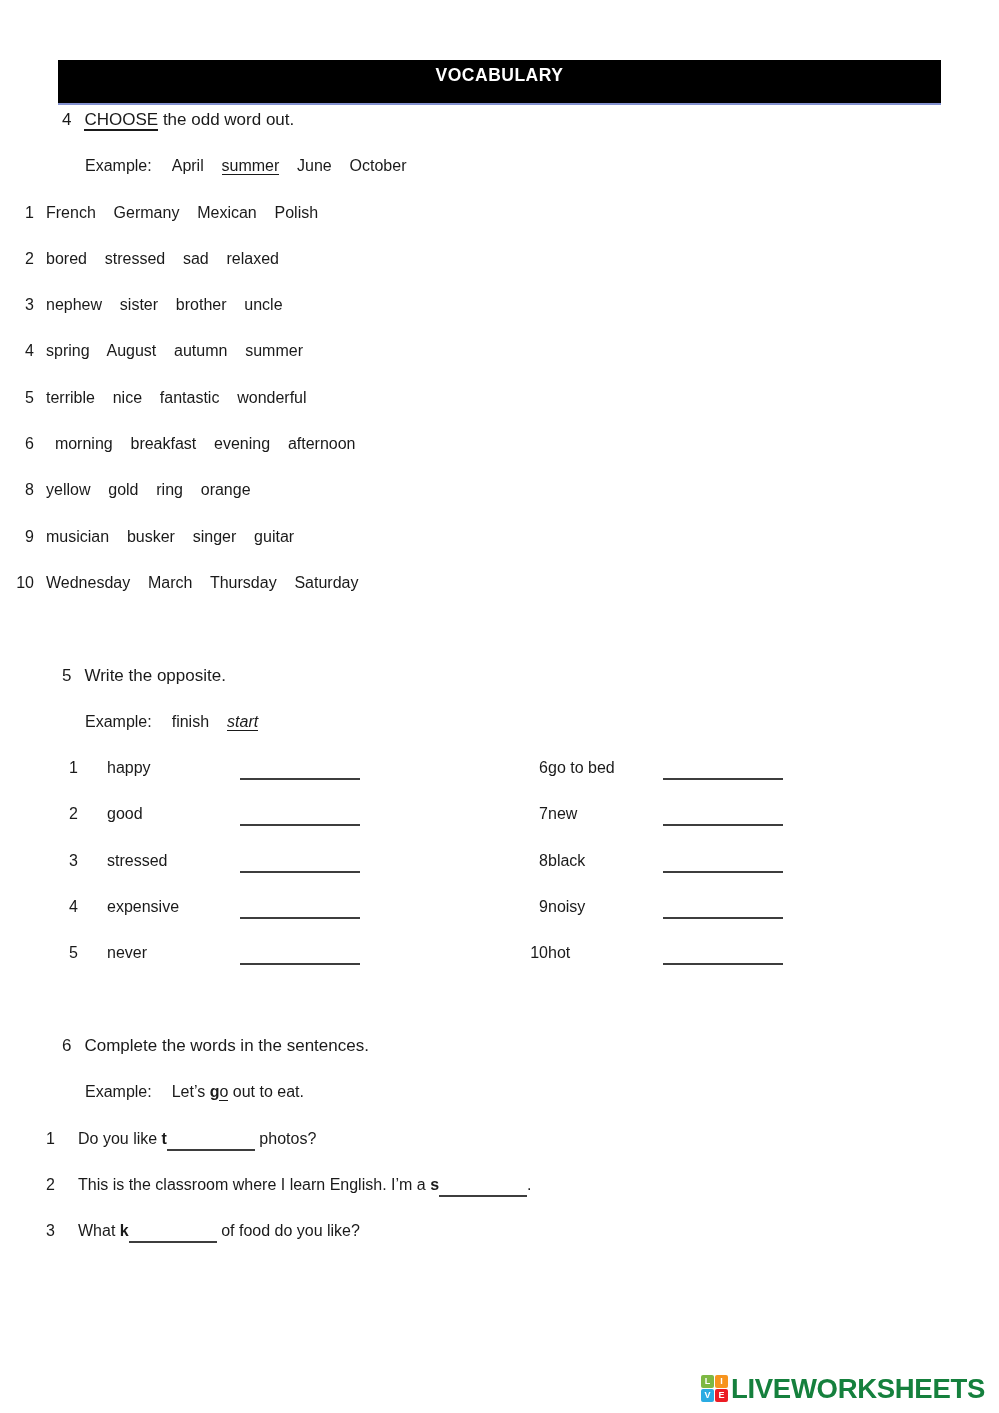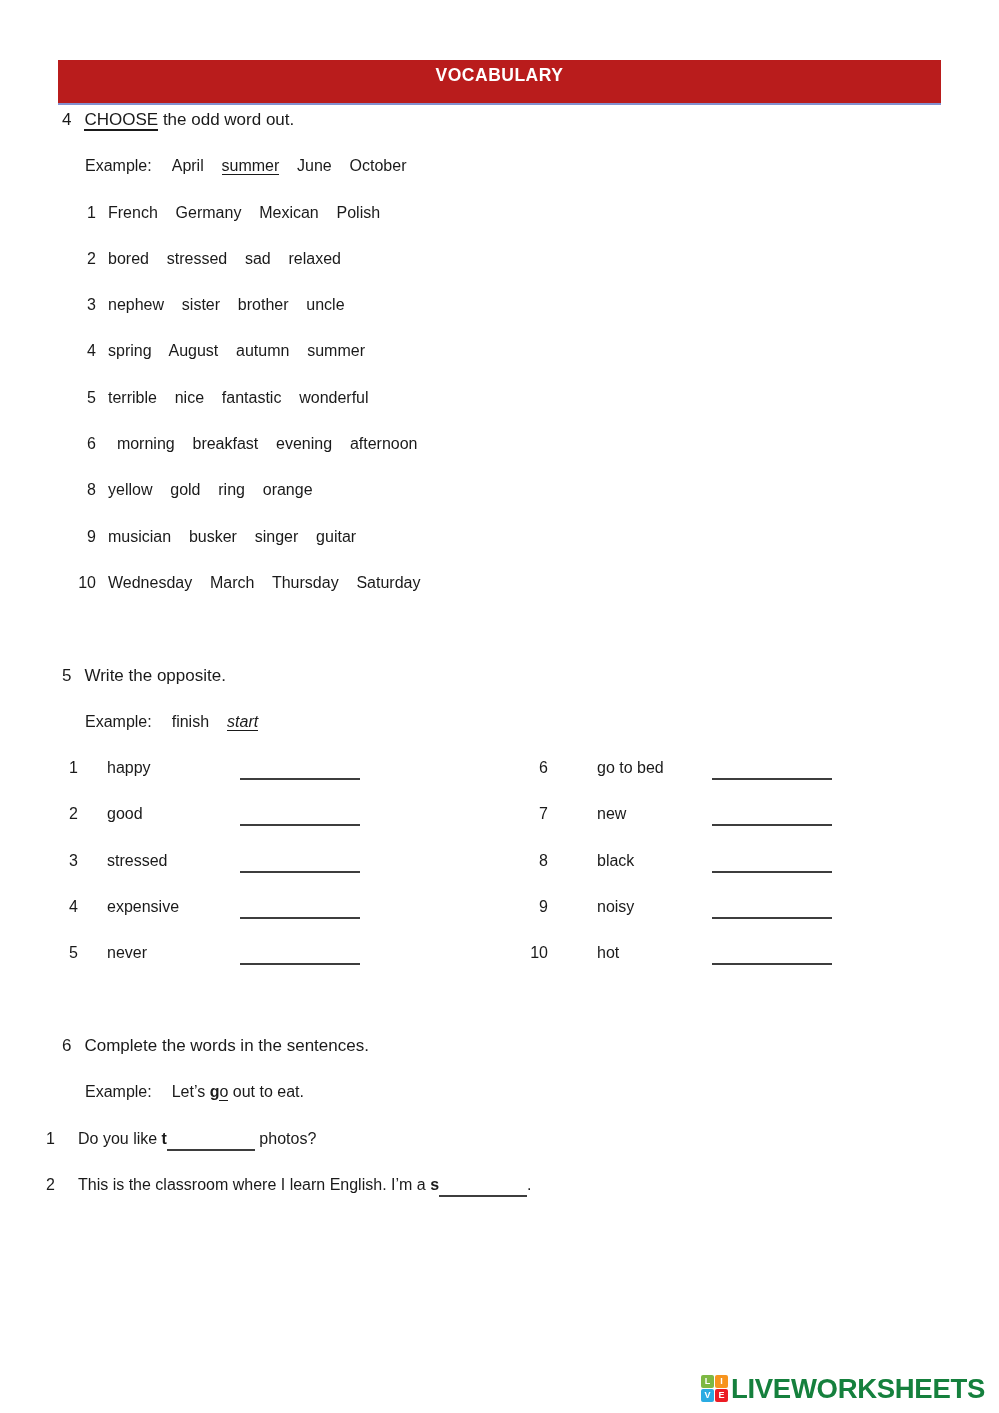--- a/index.html
+++ b/index.html
@@ -12,46 +12,46 @@
   .content{position:absolute;left:0;top:97px;width:999px;}
   .line{height:46.3px;line-height:46.3px;white-space:normal;}
   .pre{white-space:pre;}
   .h{font-weight:normal;font-size:17px;padding-left:62px;}
   .h .num{margin-right:13px;}
   .u2{border-bottom:2px solid #1a1a1a;}
   .u1{border-bottom:1.7px solid #1a1a1a;margin-top:16px;}
   .ex{padding-left:85px;}
   .lbl{margin-right:20px;}
   .ans{font-style:italic;border-bottom:1.7px solid #1a1a1a;margin-left:18px;text-align:center;}
-  .row4{padding-left:62px;}
+  .row4{}
   .row4 .n{display:inline-block;width:34px;text-align:right;}
   .row4 .w{margin-left:12px;}
   .blank{display:inline-block;border-bottom:2px solid #3d3d3d;height:20px;vertical-align:-7px;}
   .b5{width:120px;}
   .b6{width:88px;}
   .row5 .n1{display:inline-block;width:78px;text-align:right;}
   .row5 .w1{display:inline-block;margin-left:29px;width:133px;}
   .row5 .n2{display:inline-block;width:188px;text-align:right;}
-  .row5 .w2{display:inline-block;margin-left:49px;width:115px;}
+  .row5 .w2{display:inline-block;width:115px;}
   .row6{padding-left:32px;}
   .row6 .n{display:inline-block;width:23px;text-align:right;}
   .row6 .s{margin-left:23px;}
   .bl{font-weight:bold;}
   .logo{position:absolute;right:14px;bottom:11px;display:flex;align-items:center;}
   .logo-grid{display:grid;grid-template-columns:13px 13px;grid-auto-rows:13px;gap:1px;margin-right:3px;}
   .logo-cell{color:#fff;font-size:9px;font-weight:bold;display:flex;align-items:center;
              justify-content:center;border-radius:2px;line-height:1;}
   .logo-word{font-size:27.5px;font-weight:bold;letter-spacing:-.3px;line-height:1;}
 </style>
 </head>
 <body>
 
 <div class="sheet">
 
-  <div class="bar" style="background-color: #b91c1c;">
+  <div class="bar" style="background-color: #000000;">
       <span class="bar-title">VOCABULARY</span>
     </div>
 
   <div class="content">
 
     <div class="line h"><span class="num">4</span><span class="u2">CHOOSE</span><span class="pre"> the odd word out.</span></div>
     <div class="line ex"><span class="lbl">Example:</span><span class="pre">April    </span><span class="u1 pre">summer</span><span class="pre">    June    October</span></div>
     <div class="line row4"><span class="n">1</span><span class="w pre">French    Germany    Mexican    Polish</span></div>
     <div class="line row4"><span class="n">2</span><span class="w pre">bored    stressed    sad    relaxed</span></div>
     <div class="line row4"><span class="n">3</span><span class="w pre">nephew    sister    brother    uncle</span></div>
@@ -71,20 +71,21 @@
     <div class="line row5"><span class="n1">3</span><span class="w1">stressed</span><span class="blank b5"></span><span class="n2">8</span><span class="w2">black</span><span class="blank b5"></span></div>
     <div class="line row5"><span class="n1">4</span><span class="w1">expensive</span><span class="blank b5"></span><span class="n2">9</span><span class="w2">noisy</span><span class="blank b5"></span></div>
     <div class="line row5"><span class="n1">5</span><span class="w1">never</span><span class="blank b5"></span><span class="n2">10</span><span class="w2">hot</span><span class="blank b5"></span></div>
 
     <div class="line"></div>
 
     <div class="line h"><span class="num">6</span><span class="pre">Complete the words in the sentences.</span></div>
     <div class="line ex"><span class="lbl">Example:</span><span class="pre">Let’s </span><span class="bl">g</span><span class="u1">o</span><span class="pre"> out to eat.</span></div>
     <div class="line row6"><span class="n">1</span><span class="s pre"><span>Do you like </span><span class="bl">t</span><span class="blank b6"></span><span> photos?</span></span></div>
     <div class="line row6"><span class="n">2</span><span class="s pre"><span>This is the classroom where I learn English. I’m a </span><span class="bl">s</span><span class="blank b6"></span><span>.</span></span></div>
+    <div class="line row6"><span class="n">3</span><span class="s pre"><span>What </span><span class="bl">k</span><span class="blank b6"></span><span> of food do you like?</span></span></div>
 
   </div>
 
   <div class="logo">
     <div class="logo-grid">
         <span class="logo-cell" style="background-color: rgb(125, 184, 67);">L</span>
         <span class="logo-cell" style="background-color: rgb(247, 148, 30);">I</span>
         <span class="logo-cell" style="background-color: rgb(42, 171, 226);">V</span>
         <span class="logo-cell" style="background-color: rgb(236, 28, 36);">E</span>
       </div>

